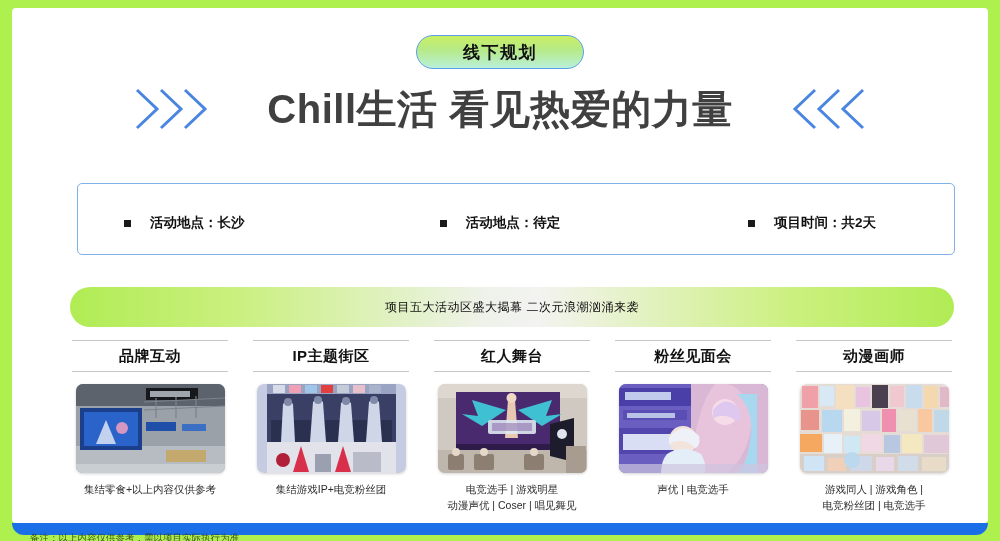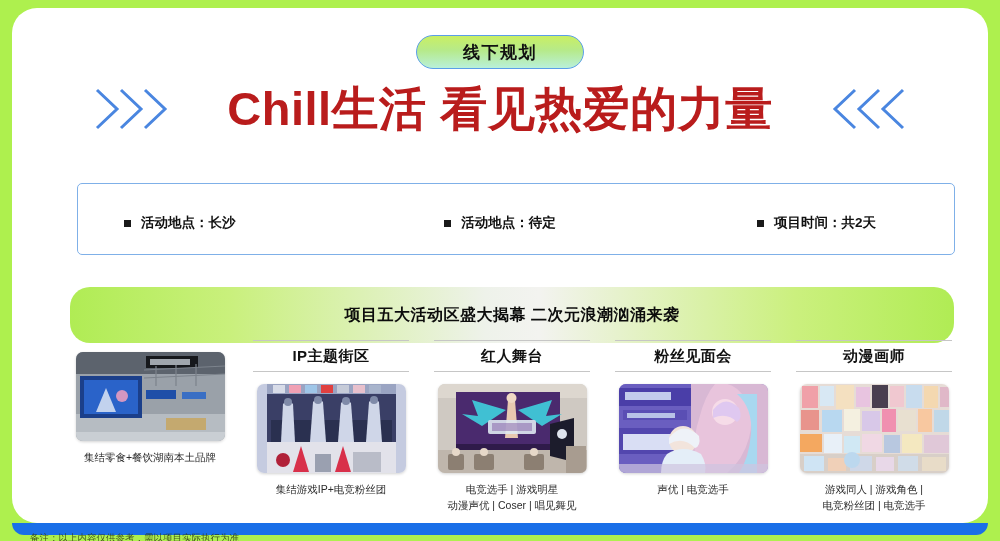--- a/index.html
+++ b/index.html
@@ -8,21 +8,21 @@
     background:#aef04e;
     font-family:"Liberation Sans","DejaVu Sans",sans-serif;
     position:relative;
   }
 
   
   .card{
     position:absolute; left:12px; top:8px;
     width:976px; height:515px;
     background:#fff;
-    border-radius:25px;
+    border-radius:4px;
     overflow:hidden;
   }
   .card-bluebar{
     position:absolute; left:12px; bottom:6px;
     width:976px; height:12px;
     background:#1a6fe8;
     border-radius:0 0 22px 22px;
     z-index:0;
   }
 
@@ -42,21 +42,21 @@
   
   .title-row{
     position:absolute; left:0; right:0; top:70px;
     height:62px;
     display:flex; align-items:center; justify-content:center;
     gap:52px;
   }
   .chev-group{ display:flex; align-items:center; }
   .chev-group svg{ display:block; }
   .main-title{
-    font-size:47px; font-weight:bold; color:#b91c1c;
+    font-size:40px; font-weight:bold; color:#404040;
     letter-spacing:0.5px; white-space:nowrap;
     font-family:"Liberation Sans","DejaVu Sans",sans-serif;
   }
 
   
   .info-box{
     position:absolute; left:65px; top:175px;
     width:878px; height:72px;
     border:1.5px solid #7fb0e8;
     border-radius:5px;
@@ -69,36 +69,36 @@
     border-radius:18px;
     background:linear-gradient(180deg,#a9e84a 0%,#cdf07e 40%,#f2fbe0 100%);
     font-size:17px; font-weight:bold; color:#111;
     letter-spacing:0.5px; z-index:3;
   }
   .info-items{
     width:100%; display:flex; align-items:center;
     padding:0 46px; margin-top:8px;
   }
   .info-item{
-    flex:1; display:flex; align-items:center; gap:10px;
+    flex:1; display:flex; align-items:center; gap:19px;
     font-size:13.5px; font-weight:bold; color:#111;
     white-space:nowrap;
   }
   .info-item:nth-child(2){ justify-content:center; }
   .info-item:nth-child(3){ justify-content:flex-end; padding-right:32px; }
   .bullet{ width:7px; height:7px; background:#1a1a1a; display:inline-block; }
 
   
   .section-banner{
     position:absolute; left:58px; top:279px;
-    width:884px; height:56px;
+    width:884px; height:40px;
     border-radius:20px;
     background:linear-gradient(90deg,#b0ec54 0%,#c9f07c 18%,#eef2ea 47%,#f3f3f0 53%,#cbf07e 82%,#b0ec54 100%);
     display:flex; align-items:center; justify-content:center;
-    font-size:16px; font-weight:bold; color:#0c0c0c;
+    font-size:12px; font-weight:normal; color:#0c0c0c;
     letter-spacing:0.5px;
   }
 
   
   .cols{
     position:absolute; left:52px; top:332px;
     width:896px; height:175px;
     display:flex; justify-content:space-between;
   }
   .col{ width:172px; display:flex; flex-direction:column; align-items:center; }
@@ -184,20 +184,21 @@
     </div>
   </div>
 
   <div class="section-banner">
     <span>项目五大活动区盛大揭幕 二次元浪潮汹涌来袭</span>
   </div>
 
   <div class="cols">
 
     <div class="col">
+      <div class="col-head">品牌互动</div>
       <div class="thumb">
         <svg viewBox="0 0 149 89" preserveAspectRatio="none">
           <rect width="149" height="89" fill="#8e949c"></rect>
           <rect x="0" y="0" width="149" height="22" fill="#5c636d"></rect>
           <rect x="0" y="22" width="149" height="40" fill="#9aa1a9"></rect>
           <rect x="0" y="62" width="149" height="27" fill="#b6bcc2"></rect>
           <rect x="4" y="24" width="62" height="42" fill="#1b3f8a"></rect>
           <rect x="8" y="28" width="54" height="34" fill="#2a63c9"></rect>
           <path d="M20 60 L30 36 L40 60 Z" fill="#e8eef8" opacity="0.8"></path>
           <circle cx="46" cy="44" r="6" fill="#f2a0c0" opacity="0.85"></circle>
@@ -210,21 +211,21 @@
               <path d="M68 26 L149 22"></path>
             <path d="M80 14 L80 34"></path>
               <path d="M100 13 L100 34"></path>
               <path d="M120 12 L120 34"></path>
           </g>
           <rect x="90" y="66" width="40" height="12" fill="#c8a45a" opacity="0.8"></rect>
           <rect x="0" y="80" width="149" height="9" fill="#c9ced3"></rect>
         </svg>
       </div>
       <div class="cap">
-        <div>集结零食+餐饮湖南本土品牌</div>
+        <div>集结零食+以上内容仅供参考</div>
       </div>
     </div>
 
     <div class="col">
       <div class="col-head">IP主题街区</div>
       <div class="thumb">
         <svg viewBox="0 0 149 89" preserveAspectRatio="none">
           <rect width="149" height="89" fill="#c5cbe0"></rect>
           <rect x="10" y="0" width="129" height="89" fill="#2b2d4a"></rect>
           <rect x="10" y="0" width="129" height="10" fill="#9aa4c2"></rect>

